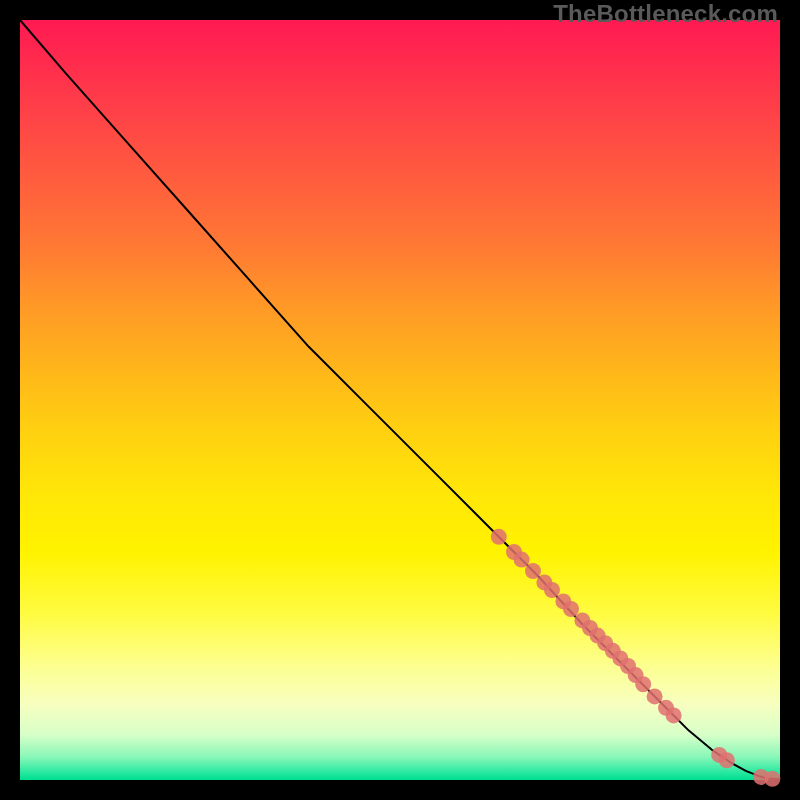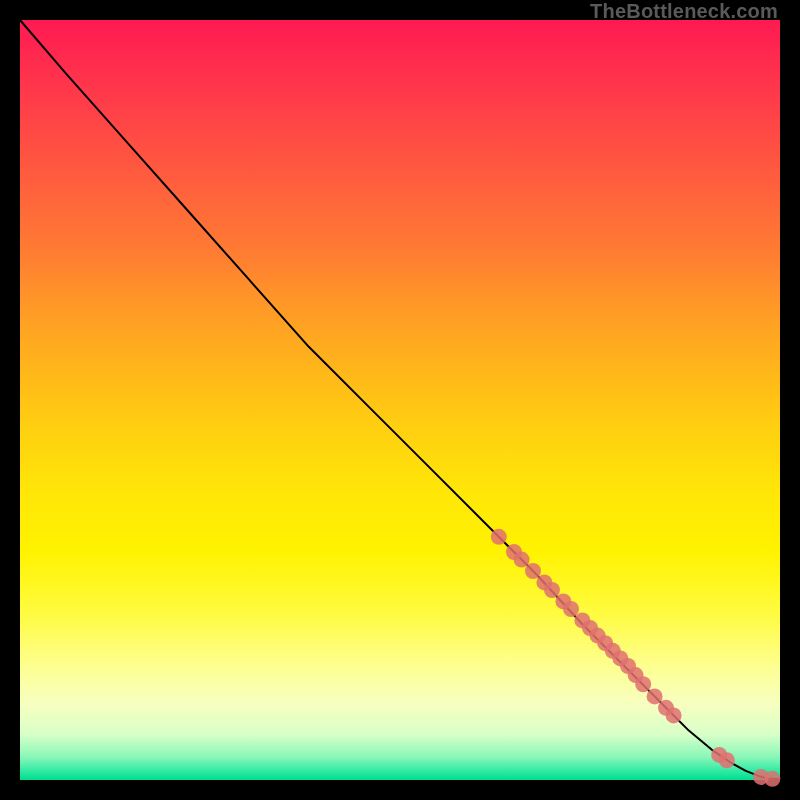--- a/index.html
+++ b/index.html
@@ -41,21 +41,21 @@
       #88f7b8 97%,
       #28e8a0 99%,
       #00de90 100%
     );
   }
   .watermark {
     position: absolute;
     top: 0px;
     right: 22px;
     font-family: Arial, Helvetica, sans-serif;
-    font-size: 20px;
+    font-size: 24px;
     font-weight: 600;
     color: #5a5a5a;
     letter-spacing: 0.2px;
   }
   svg.curve {
     position: absolute;
     left: 20px;
     top: 20px;
     width: 760px;
     height: 760px;

